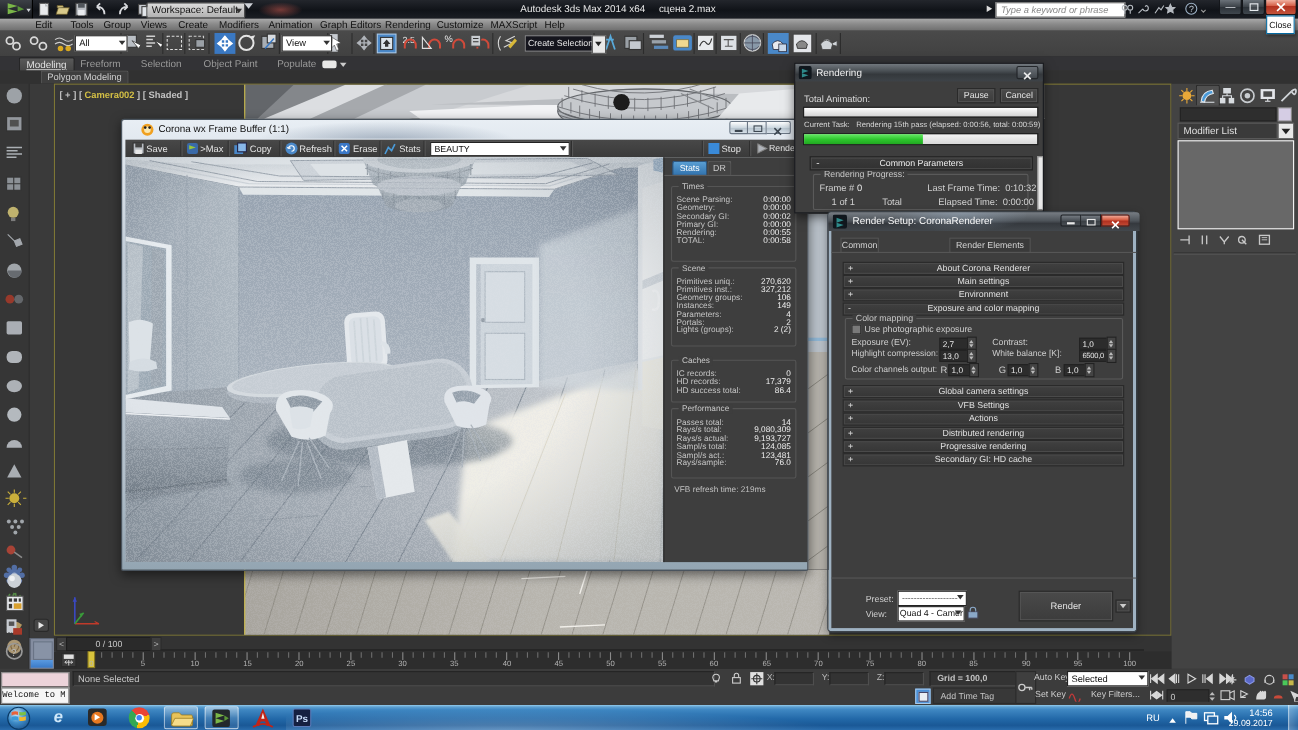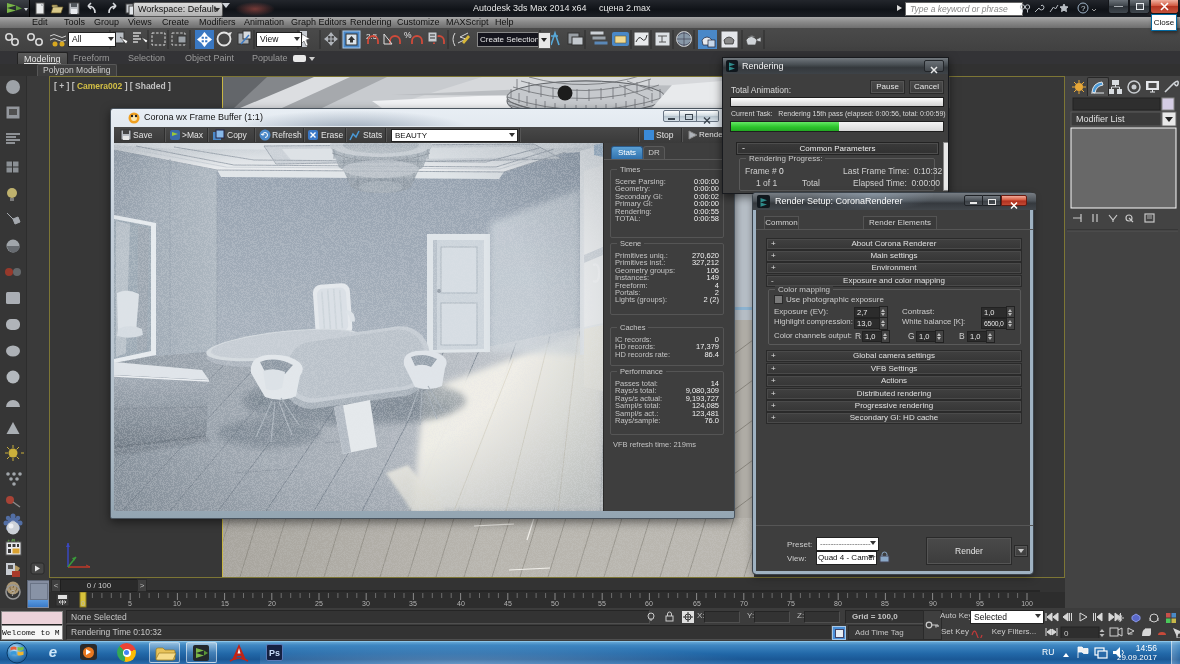--- a/index.html
+++ b/index.html
@@ -563,21 +563,20 @@
         <span style="position:absolute;left:876px;top:0;width:16px;text-align:center;">90</span>
         <span style="position:absolute;left:923px;top:0;width:16px;text-align:center;">95</span>
         <span style="position:absolute;left:970px;top:0;width:16px;text-align:center;">100</span>
       </div>
   </div>
   <div id="statusbar" class="abs">
     <div class="abs" style="left:1px;top:3px;width:60px;height:12px;background:#ecd3da;border:1px solid #888;border-bottom:2px solid #222;"></div>
     <div class="abs" style="left:1px;top:17px;width:60px;height:13px;background:#f6f6f6;border:1px solid #888;
       font-family:'Liberation Mono',monospace;font-size:8px;color:#111;line-height:13px;">Welcome to M</div>
     <div class="abs sunk" style="left:66px;top:2px;width:578px;height:12px;font-size:8.5px;color:#c8c8c8;line-height:12px;padding-left:4px;">None Selected</div>
-    <div class="abs sunk" style="left:66px;top:17px;width:760px;height:13px;font-size:8.5px;color:#c8c8c8;line-height:13px;padding-left:4px;">Rendering Time  0:10:32</div>
     <svg class="abs" style="left:646px;top:2px;" width="50" height="14">
       <path d="M5 3 a3 3 0 0 1 3 3 l-1 3 h-4 l-1 -3 a3 3 0 0 1 3 -3 M4 10 h2" stroke="#ccc" fill="none"></path>
       <rect x="20" y="6" width="7" height="5" fill="none" stroke="#ccc"></rect>
         <path d="M21.5 6 v-2 a2 2 0 0 1 4 0 v2" stroke="#ccc" fill="none"></path>
       <rect x="36" y="1" width="12" height="12" fill="#e0e0e0"></rect>
         <circle cx="42" cy="7" r="3" fill="none" stroke="#333"></circle>
         <path d="M42 2 v10 M37 7 h10" stroke="#333"></path>
     </svg>
     <span class="abs" style="left:697px;top:3px;font-size:8px;color:#bbb;">X:</span>
     <div class="abs sunk" style="left:704px;top:3px;width:34px;height:10px;"></div>
@@ -1031,21 +1030,21 @@
             </div>
           <div>
               <span>Geometry groups:</span>
               <span>106</span>
             </div>
           <div>
               <span>Instances:</span>
               <span>149</span>
             </div>
           <div>
-              <span>Freeform:</span>
+              <span>Parameters:</span>
               <span>4</span>
             </div>
           <div>
               <span>Portals:</span>
               <span>2</span>
             </div>
           <div>
               <span>Lights (groups):</span>
               <span>2 (2)</span>
             </div>
@@ -1056,21 +1055,21 @@
         <div class="abs statrows" style="left:4px;top:8px;width:104px;">
           <div>
               <span>IC records:</span>
               <span>0</span>
             </div>
           <div>
               <span>HD records:</span>
               <span>17,379</span>
             </div>
           <div>
-              <span>HD records rate:</span>
+              <span>HD success total:</span>
               <span>86.4</span>
             </div>
         </div>
       </div>
       <div class="grp" style="left:6px;top:228px;width:112px;height:62px;">
         <span class="glabel" style="background:#3e3e3e;">Performance</span>
         <div class="abs statrows" style="left:4px;top:8px;width:104px;">
           <div>
               <span>Passes total:</span>
               <span>14</span>

